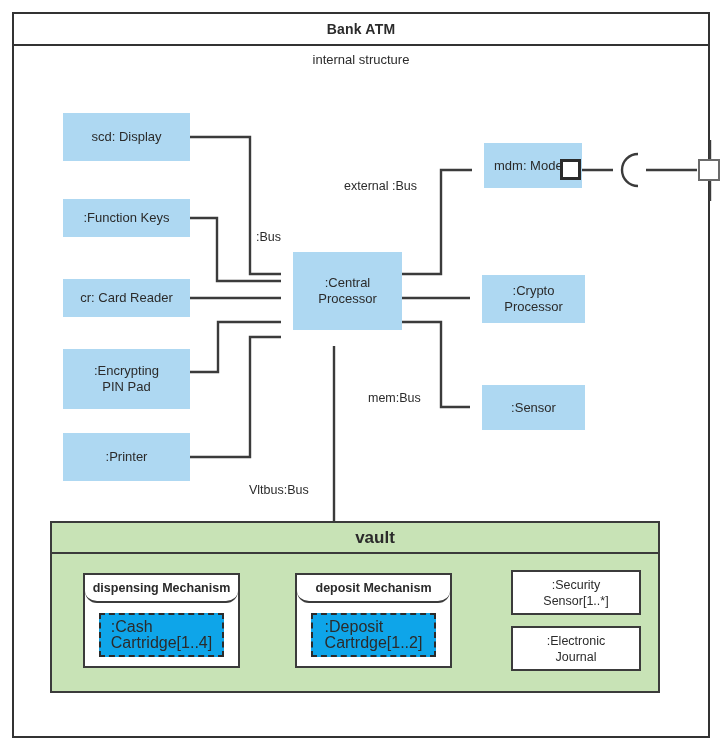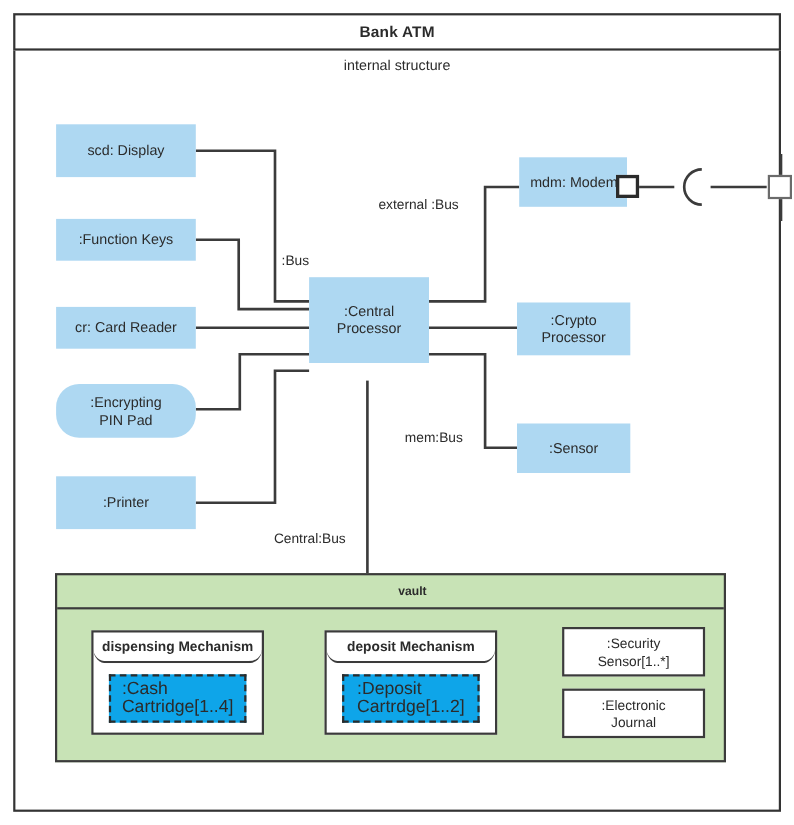--- a/index.html
+++ b/index.html
@@ -61,20 +61,21 @@
   .part {
     position: absolute;
     box-sizing: border-box;
     display: flex;
     align-items: center;
     justify-content: center;
     text-align: center;
     font-size: 13px;
     line-height: 16px;
     white-space: pre;
+    margin-left: 12px;
   }
   .part-blue {
     background: #aed8f2;
     border: none;
   }
 
   
   .vault {
     position: absolute;
     left: 50px;
@@ -90,21 +91,21 @@
     left: 0;
     top: 0;
     width: 606px;
     height: 31px;
     box-sizing: border-box;
     border-bottom: 2px solid #3b3b3b;
     display: flex;
     align-items: center;
     justify-content: center;
     font-weight: bold;
-    font-size: 11px;
+    font-size: 17px;
     padding-left: 40px;
   }
   .mech {
     position: absolute;
     box-sizing: border-box;
     border: 2px solid #3b3b3b;
     background: #ffffff;
   }
   .mech-title {
     position: absolute;
@@ -224,21 +225,21 @@
   </div>
 
   <div class="part part-blue" style="left:51px; top:279px; width:127px; height:38px;">
     <span>cr: Card Reader</span>
   </div>
 
   <div class="part part-blue" style="left:51px; top:199px; width:127px; height:38px;">
     <span>:Function Keys</span>
   </div>
 
-  <div class="part part-blue" style="left:51px; top:349px; width:127px; height:49px;border-radius:21px;">
+  <div class="part part-blue" style="left:51px; top:349px; width:127px; height:60px;">
     <span>:Encrypting
 PIN Pad</span>
   </div>
 
   <div class="part part-blue" style="left:51px; top:433px; width:127px; height:48px;">
     <span>:Printer</span>
   </div>
 
   <div class="part part-blue" style="left:281px; top:252px; width:109px; height:78px;">
     <span>:Central
@@ -258,21 +259,21 @@
 
   <div class="part part-blue" style="left:470px; top:385px; width:103px; height:45px;">
     <span>:Sensor</span>
   </div>
 
   <div class="port port-light" style="left:698px; top:159px; width:22px; height:22px;"></div>
 
   <div class="conn-label" style="left:256px; top:230px;">:Bus</div>
   <div class="conn-label" style="left:344px; top:179px;">external :Bus</div>
   <div class="conn-label" style="left:368px; top:391px;">mem:Bus</div>
-  <div class="conn-label" style="left:249px; top:483px;">Central:Bus</div>
+  <div class="conn-label" style="left:249px; top:483px;">Vltbus:Bus</div>
 
   <div class="vault">
     <div class="vault-title">vault</div>
 
     <div class="mech" style="left:31px; top:50px; width:157px; height:95px;">
       <div class="mech-title">dispensing Mechanism</div>
       <div class="cartridge" style="left:14px; top:38px; width:125px; height:44px;">
         <span>:Cash
 Cartridge[1..4]</span>
       </div>

